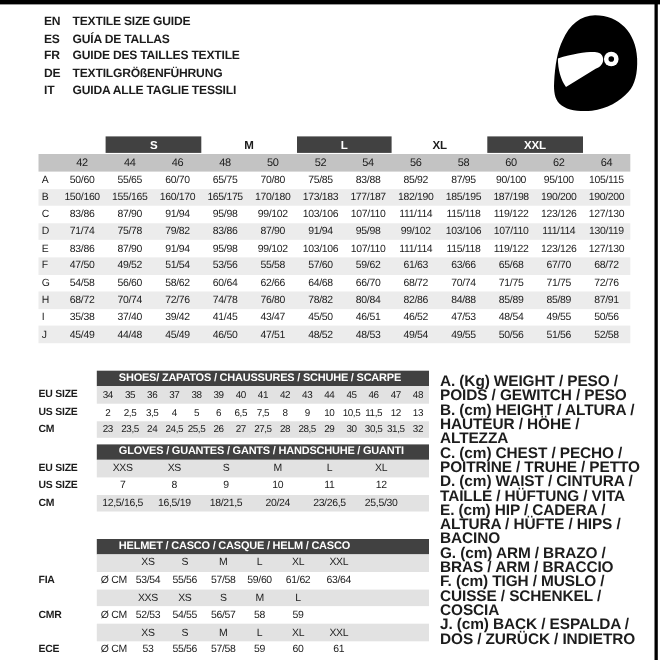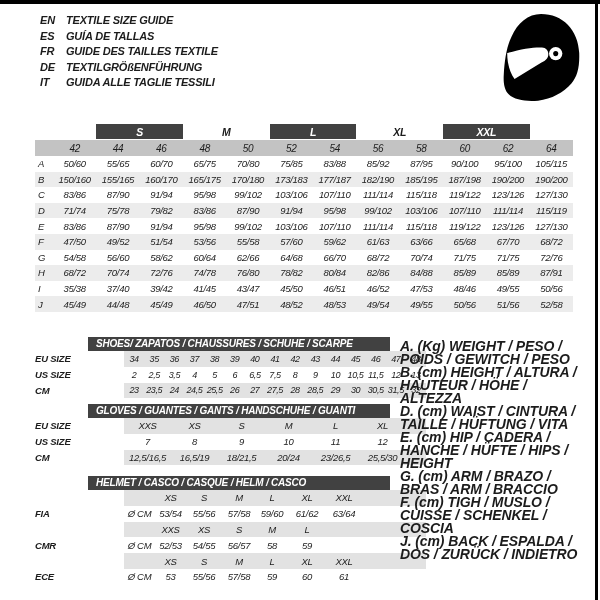--- a/index.html
+++ b/index.html
@@ -1,17 +1,17 @@
 <!DOCTYPE html>
 <html><head>
 <meta charset="utf-8">
 <style>
   html,body{margin:0;padding:0;background:#fff;}
   .page{position:relative;width:600px;height:600px;background:#fff;overflow:hidden;
-        font-family:"Liberation Sans","DejaVu Sans",sans-serif;color:var(--text,#1c1c1c);font-style:italic;}
+        font-family:"Liberation Sans","DejaVu Sans",sans-serif;color:var(--text,#1c1c1c);}
   .top-border{position:absolute;left:0;top:0;width:600px;height:4px;background:#000;}
   .right-border{position:absolute;left:595px;top:0;width:3px;height:600px;background:#000;}
 
   
   .lang-block{position:absolute;left:40px;top:13px;}
   .lang-row{display:flex;font-weight:700;font-size:11px;line-height:15.5px;letter-spacing:-0.2px;}
   .lang-code{width:26px;}
 
   
   .helmet-icon{position:absolute;left:490px;top:10px;width:102px;height:98px;}
@@ -24,25 +24,25 @@
             font-weight:700;font-size:10.5px;letter-spacing:-0.2px;}
   .mt-group.dark{background:var(--dark,#414141);color:#fff;}
   .mt-numrow{height:16px;background:var(--numbg,#c3c3c3);align-items:center;font-size:10px;letter-spacing:-0.3px;}
   .mt-row{height:15.6px;align-items:center;font-size:9.5px;letter-spacing:-0.3px;}
   .mt-row.stripe{background:var(--stripe,#ececec);}
   .mt-cell{text-align:center;white-space:nowrap;}
   .mt-lbl{text-align:left;padding-left:3px;}
 
   
   .subtable{position:absolute;left:35px;width:355px;}
-  .shoes{top:337px;} .gloves{top:404px;} .helmettb{top:476px;}
+  .shoes{top:337px;} .gloves{top:404px;} .helmettb{top:490px;}
   .bar{margin-left:53px;width:302px;height:14px;line-height:14px;box-sizing:border-box;
        background:var(--dark,#414141);color:#fff;font-weight:700;font-size:10px;
-       padding-left:8px;letter-spacing:-0.2px;white-space:nowrap;}
-  .subrow{display:grid;grid-template-columns:53px 302px;height:15.8px;align-items:stretch;gap:36px;}
+       padding-left:20px;letter-spacing:-0.2px;white-space:nowrap;}
+  .subrow{display:grid;grid-template-columns:53px 302px;height:15.8px;align-items:stretch;}
   .sublbl{font-weight:700;font-size:9.5px;letter-spacing:-0.2px;display:flex;align-items:center;}
   .subdata{display:grid;align-items:center;text-align:center;font-size:9.5px;letter-spacing:-0.3px;height:100%;}
   .subdata.shaded{background:var(--substripe,#e2e2e2);}
   .shoes .scell{font-size:9px;letter-spacing:-0.4px;}
   .scell{white-space:nowrap;}
   .helmet-grid{grid-template-columns:31px 31px 36px 34px 32px 38px 36px 1fr;}
 
   
   .legend{position:absolute;left:400px;top:340px;width:192px;}
   .legend-item{font-weight:700;font-size:14px;line-height:13px;letter-spacing:-0.1px;}
@@ -161,21 +161,21 @@
           <div class="mt-cell">75/78</div>
           <div class="mt-cell">79/82</div>
           <div class="mt-cell">83/86</div>
           <div class="mt-cell">87/90</div>
           <div class="mt-cell">91/94</div>
           <div class="mt-cell">95/98</div>
           <div class="mt-cell">99/102</div>
           <div class="mt-cell">103/106</div>
           <div class="mt-cell">107/110</div>
           <div class="mt-cell">111/114</div>
-          <div class="mt-cell">115/119</div>
+          <div class="mt-cell">130/119</div>
         </div>
         <div class="mt-grid mt-row">
           <div class="mt-lbl">E</div>
           <div class="mt-cell">83/86</div>
           <div class="mt-cell">87/90</div>
           <div class="mt-cell">91/94</div>
           <div class="mt-cell">95/98</div>
           <div class="mt-cell">99/102</div>
           <div class="mt-cell">103/106</div>
           <div class="mt-cell">107/110</div>
@@ -234,21 +234,21 @@
           <div class="mt-lbl">I</div>
           <div class="mt-cell">35/38</div>
           <div class="mt-cell">37/40</div>
           <div class="mt-cell">39/42</div>
           <div class="mt-cell">41/45</div>
           <div class="mt-cell">43/47</div>
           <div class="mt-cell">45/50</div>
           <div class="mt-cell">46/51</div>
           <div class="mt-cell">46/52</div>
           <div class="mt-cell">47/53</div>
-          <div class="mt-cell">48/46</div>
+          <div class="mt-cell">48/54</div>
           <div class="mt-cell">49/55</div>
           <div class="mt-cell">50/56</div>
         </div>
         <div class="mt-grid mt-row stripe">
           <div class="mt-lbl">J</div>
           <div class="mt-cell">45/49</div>
           <div class="mt-cell">44/48</div>
           <div class="mt-cell">45/49</div>
           <div class="mt-cell">46/50</div>
           <div class="mt-cell">47/51</div>
@@ -442,19 +442,20 @@
             <div class="scell">60</div>
             <div class="scell">61</div>
           </div>
         </div>
       </div>
   </div>
 
   <div class="legend">
       <div class="legend-item">A. (Kg) WEIGHT / PESO / POIDS / GEWITCH / PESO</div>
       <div class="legend-item">B. (cm) HEIGHT / ALTURA / HAUTEUR / HÖHE / ALTEZZA</div>
+      <div class="legend-item">C. (cm) CHEST / PECHO / POITRINE / TRUHE / PETTO</div>
       <div class="legend-item">D. (cm) WAIST / CINTURA / TAILLE / HÜFTUNG / VITA</div>
-      <div class="legend-item">E. (cm) HIP / CADERA / HANCHE / HÜFTE / HIPS /  HEIGHT</div>
+      <div class="legend-item">E. (cm) HIP / CADERA / ALTURA / HÜFTE / HIPS /  BACINO</div>
       <div class="legend-item">G. (cm) ARM  / BRAZO / BRAS / ARM / BRACCIO</div>
       <div class="legend-item">F. (cm) TIGH / MUSLO / CUISSE / SCHENKEL / COSCIA</div>
       <div class="legend-item">J. (cm) BACK / ESPALDA / DOS / ZURÜCK / INDIETRO</div>
     </div>
 </div>
 
 </body></html>

